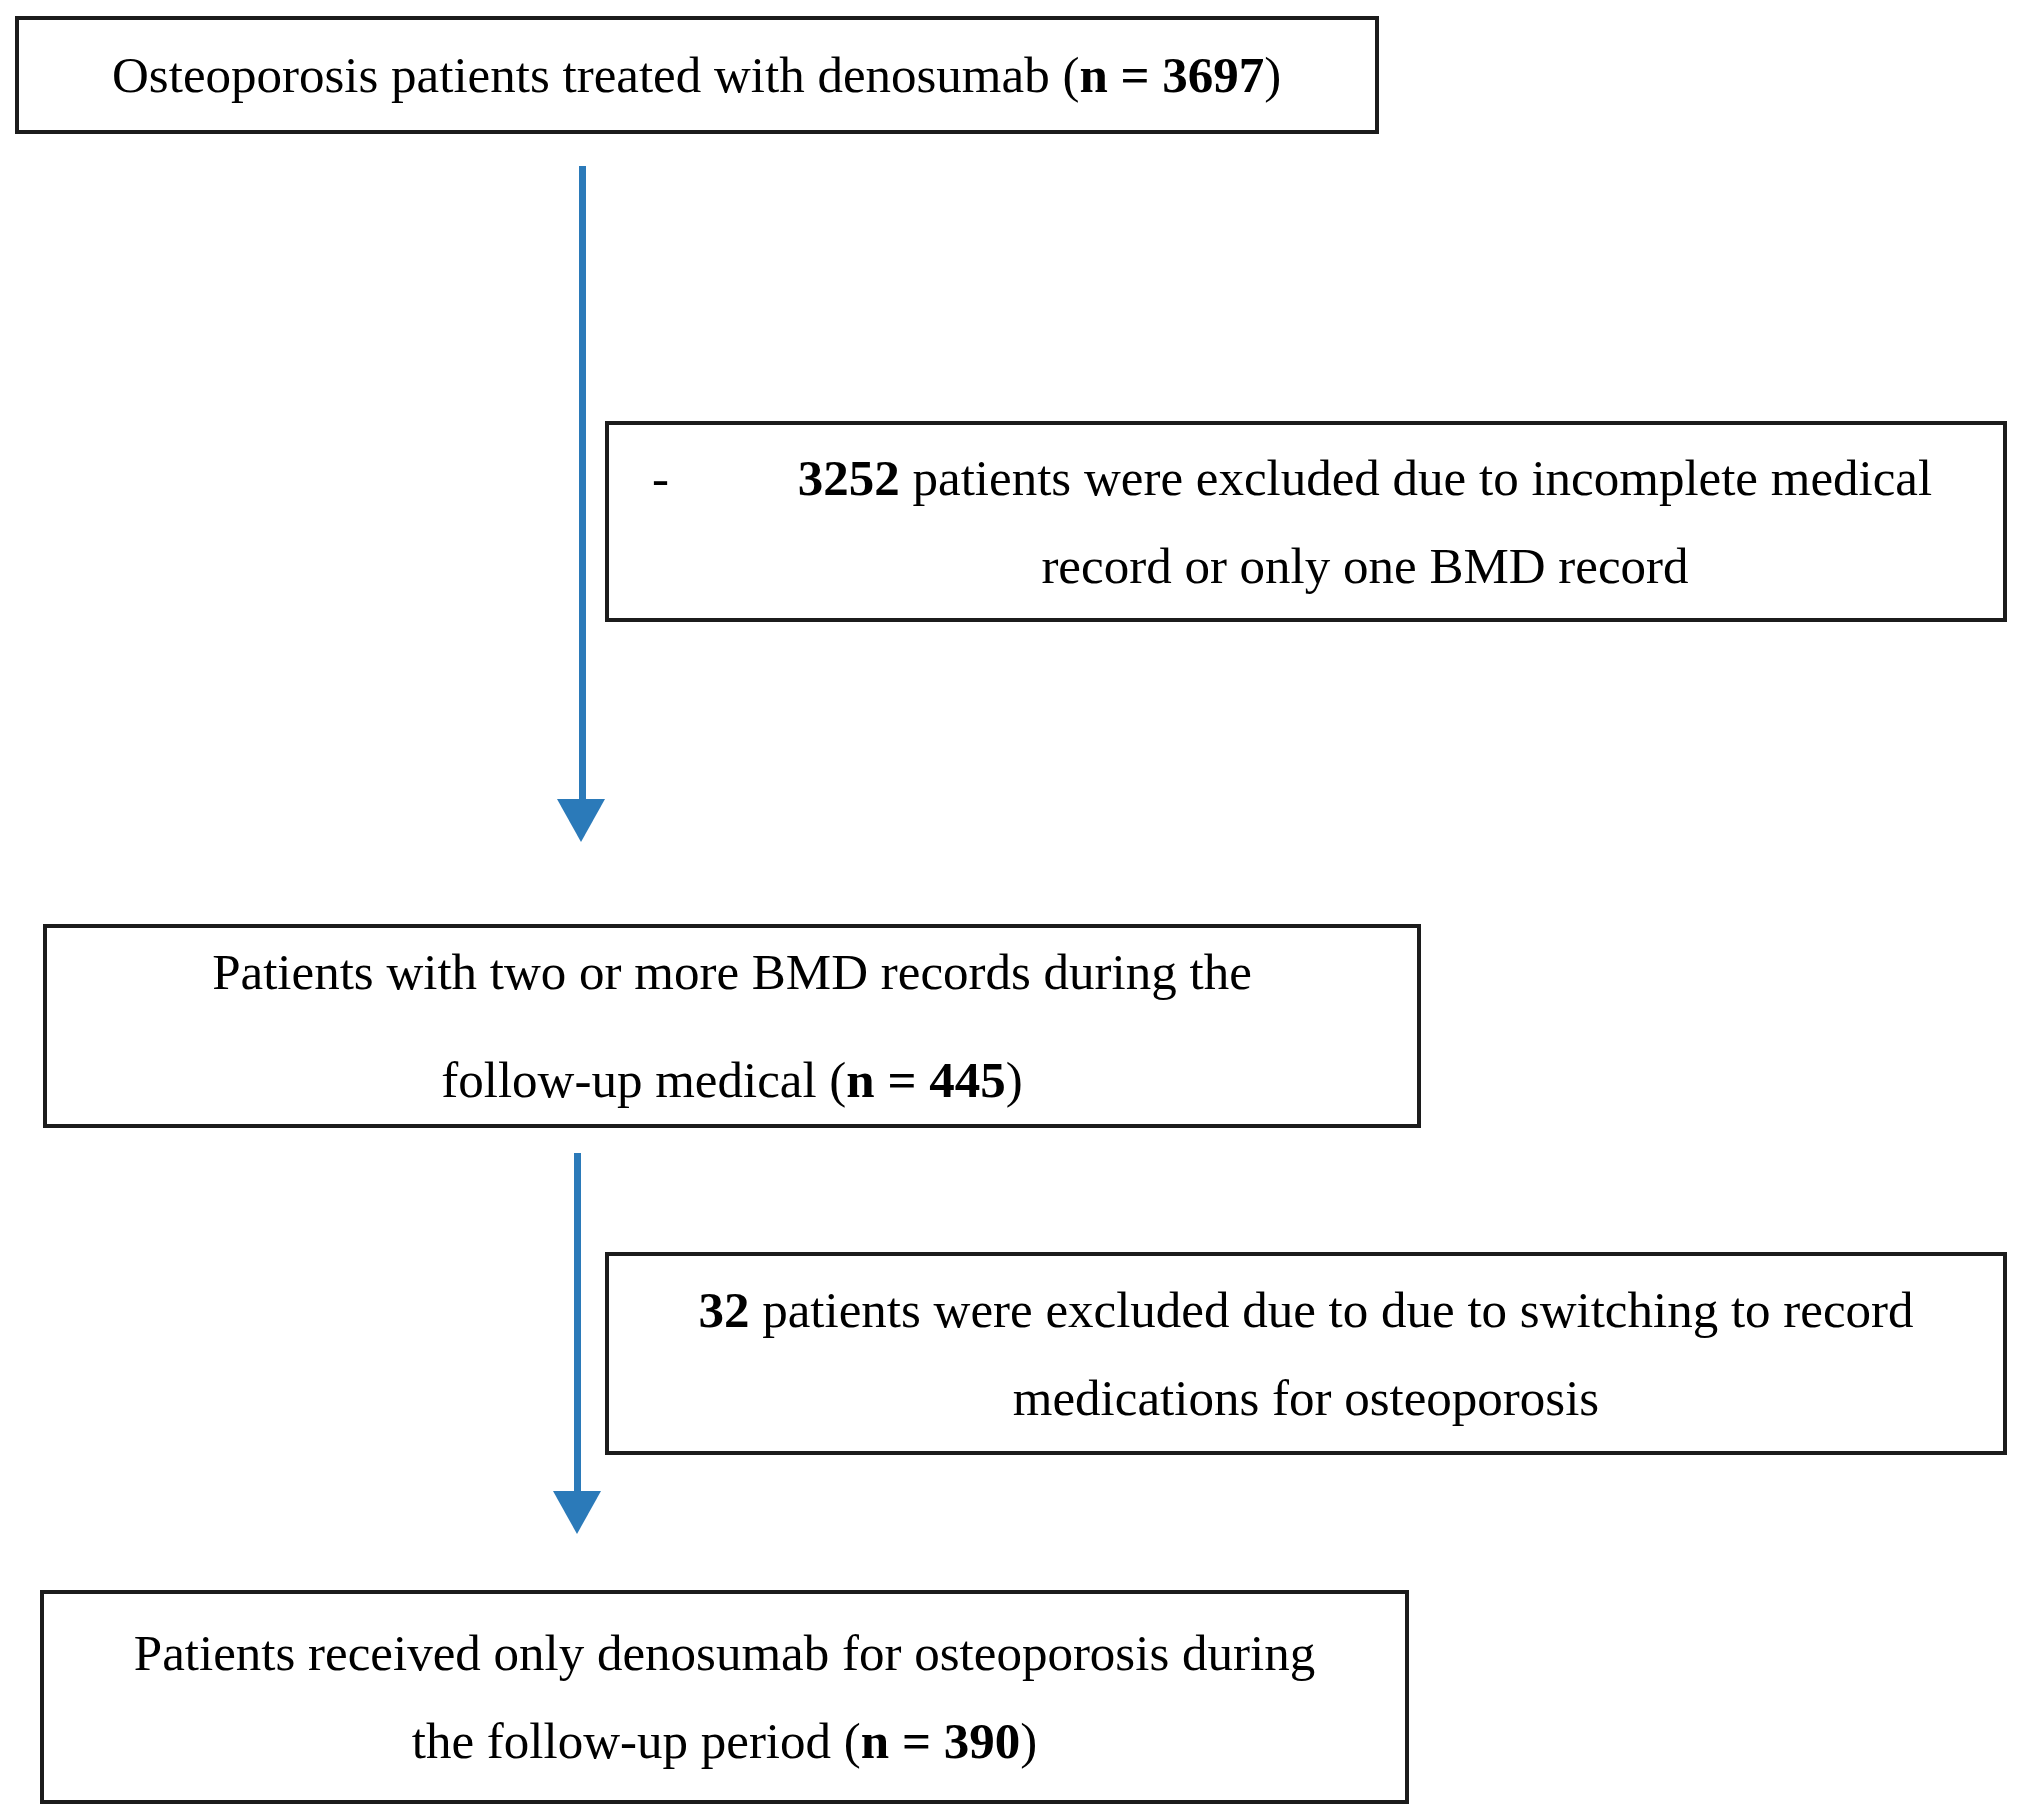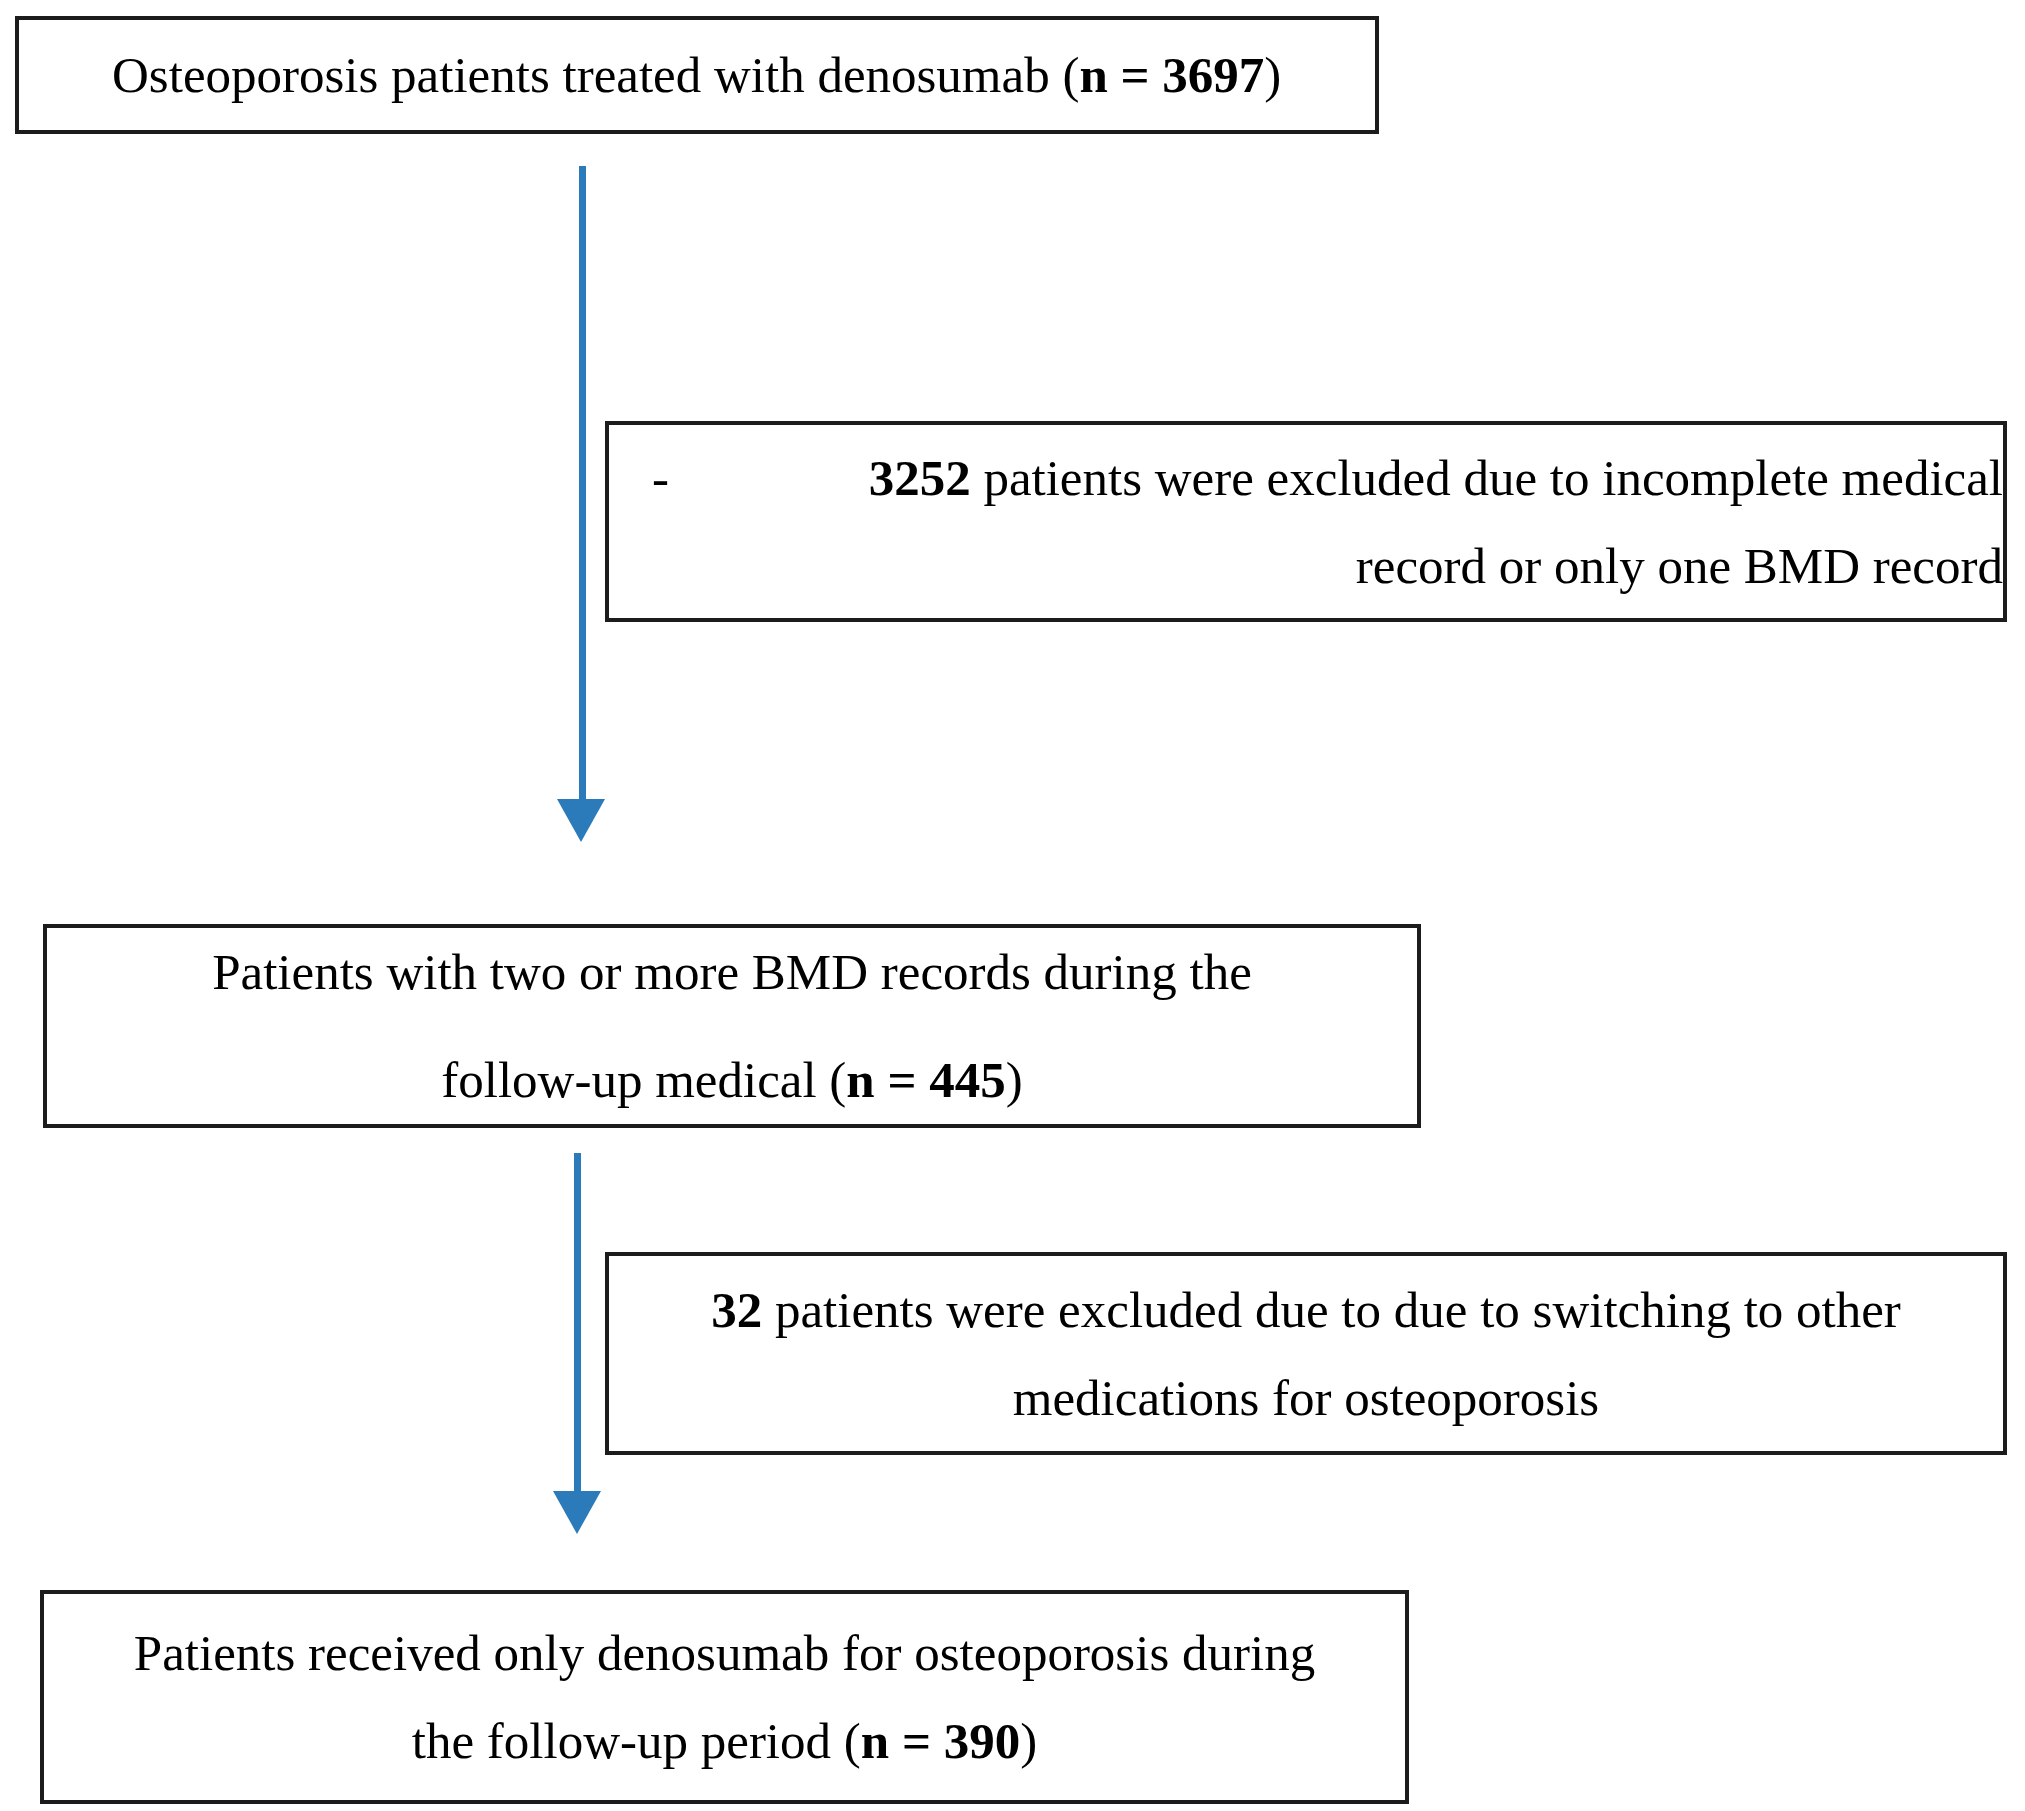--- a/index.html
+++ b/index.html
@@ -35,21 +35,21 @@
     display: flex;
     flex-direction: row;
     align-items: flex-start;
     padding-left: 43px;
   }
   .bullet {
     width: 75px;
     flex: 0 0 75px;
     line-height: 88px;
   }
-  .hang .lines { flex: 1 1 auto; text-align: right; }
+  .hang .lines { flex: 1 1 auto; text-align: center; }
   .shaft {
     position: absolute;
     width: 6.6px;
     background: var(--arrow);
   }
   .head {
     position: absolute;
     width: 0;
     height: 0;
     border-left: 24px solid transparent;
@@ -81,21 +81,21 @@
 
   <div class="box center" style="left:43px; top:924px; width:1378px; height:204px;justify-content:space-between;">
     <div class="line"><span>Patients with two or more BMD records during the</span></div>
     <div class="line"><span>follow-up medical (</span><span class="bold">n = 445</span><span>)</span></div>
   </div>
 
   <div class="shaft" style="left:574px; top:1153px; height:340px;"></div>
   <div class="head" style="left:553px; top:1491px;"></div>
 
   <div class="box center" style="left:605px; top:1252px; width:1402px; height:203px;">
-    <div class="line"><span class="bold">32</span><span> patients were excluded due to due to switching to other</span></div>
+    <div class="line"><span class="bold">32</span><span> patients were excluded due to due to switching to record</span></div>
     <div class="line"><span>medications for osteoporosis</span></div>
   </div>
 
   <div class="box center" style="left:40px; top:1590px; width:1369px; height:214px;">
     <div class="line"><span>Patients received only denosumab for osteoporosis during</span></div>
     <div class="line"><span>the follow-up period (</span><span class="bold">n = 390</span><span>)</span></div>
   </div>
 
 </div>
 

